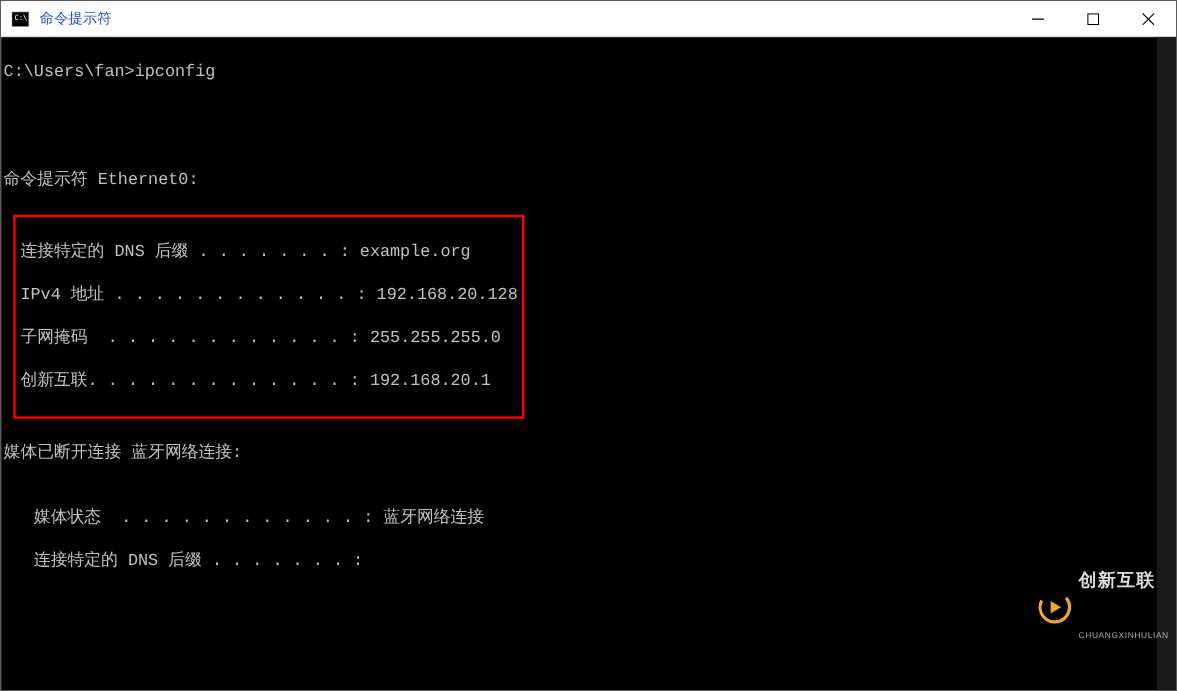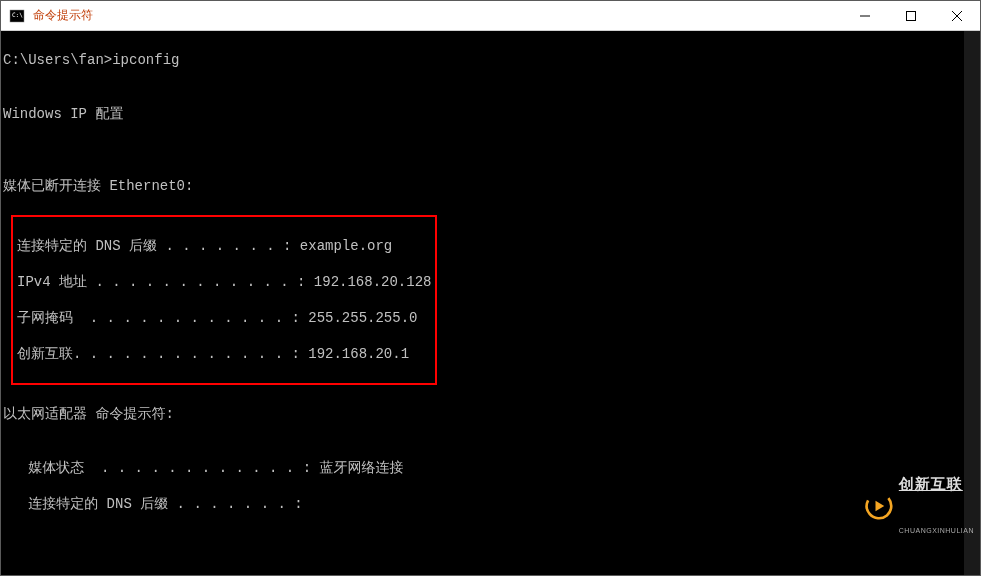--- a/index.html
+++ b/index.html
@@ -23,21 +23,21 @@
   }
   .titlebar .icon-box {
     width: 20px; height: 20px;
     margin-left: 6px;
     display: flex; align-items: center; justify-content: center;
   }
   .titlebar .icon-box svg { width: 16px; height: 16px; }
   .title-text {
     margin-left: 6px;
     font-size: 12px;
-    color: #c2410c;
+    color: #1d4ed8;
     flex: 0 0 auto;
   }
   .titlebar-spacer { flex: 1; }
   .win-btn {
     width: 46px; height: 30px;
     display: flex; align-items: center; justify-content: center;
     color: #000;
   }
   .win-btn svg { width: 10px; height: 10px; stroke: #000; stroke-width: 1; fill: none; }
 
@@ -71,21 +71,20 @@
     font-family: "Microsoft YaHei", sans-serif;
   }
   .watermark .wm-logo {
     width: 28px; height: 28px;
   }
   .watermark .wm-text-main {
     font-size: 15px;
     font-weight: 600;
     letter-spacing: 1px;
     line-height: 15px;
-    text-decoration: underline;
   }
   .watermark .wm-text-sub {
     font-size: 7px;
     letter-spacing: 0.5px;
     color: #aaaaaa;
     line-height: 8px;
   }
   .scrollbar-track {
     position: absolute;
     right: 0; top: 0; bottom: 0;
@@ -121,32 +120,31 @@
       <svg viewBox="0 0 10 10">
           <line x1="0" y1="0" x2="10" y2="10"></line>
           <line x1="10" y1="0" x2="0" y2="10"></line>
         </svg>
     </div>
   </div>
 
   <div class="terminal">
 <div class="term-line"><span>C:\Users\fan&gt;</span><span>ipconfig</span></div>
 <div class="term-line"></div>
-<div class="term-line">Windows IP 配置</div>
 <div class="term-line"></div>
 <div class="term-line"></div>
-<div class="term-line">媒体已断开连接 Ethernet0:</div>
+<div class="term-line">命令提示符 Ethernet0:</div>
 <div class="highlight-box">
 <div class="term-line">连接特定的 DNS 后缀 . . . . . . . : example.org</div>
 <div class="term-line">IPv4 地址 . . . . . . . . . . . . : 192.168.20.128</div>
 <div class="term-line">子网掩码  . . . . . . . . . . . . : 255.255.255.0</div>
 <div class="term-line">创新互联. . . . . . . . . . . . . : 192.168.20.1</div>
 </div>
 <div class="term-line"></div>
-<div class="term-line">以太网适配器 命令提示符:</div>
+<div class="term-line">媒体已断开连接 蓝牙网络连接:</div>
 <div class="term-line"></div>
 <div class="term-line">   媒体状态  . . . . . . . . . . . . : 蓝牙网络连接</div>
 <div class="term-line">   连接特定的 DNS 后缀 . . . . . . . :</div>
 <div class="term-line"></div>
 
 <div class="term-line"></div>
 
 
 <div class="term-line"></div>
 

